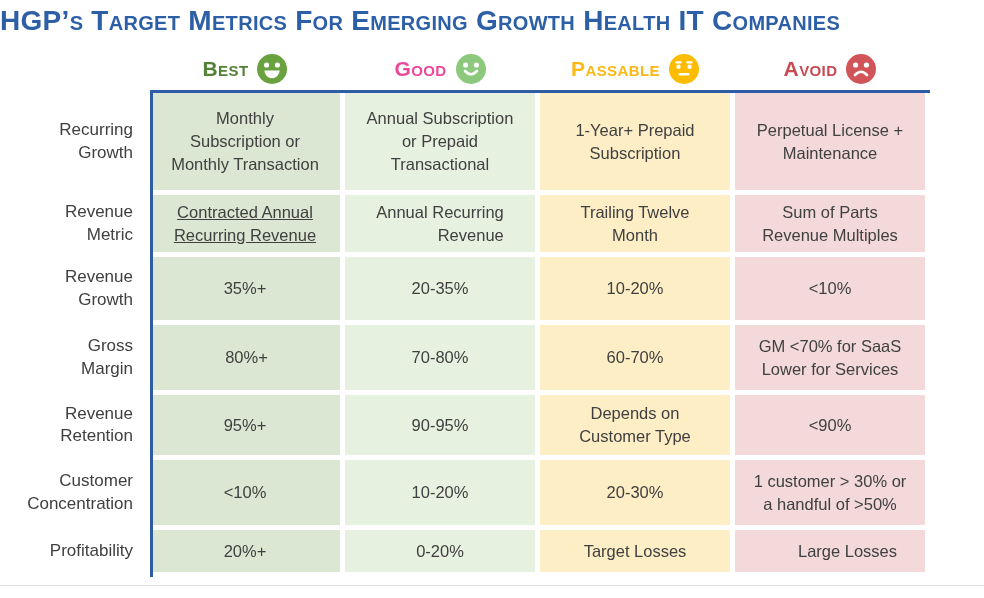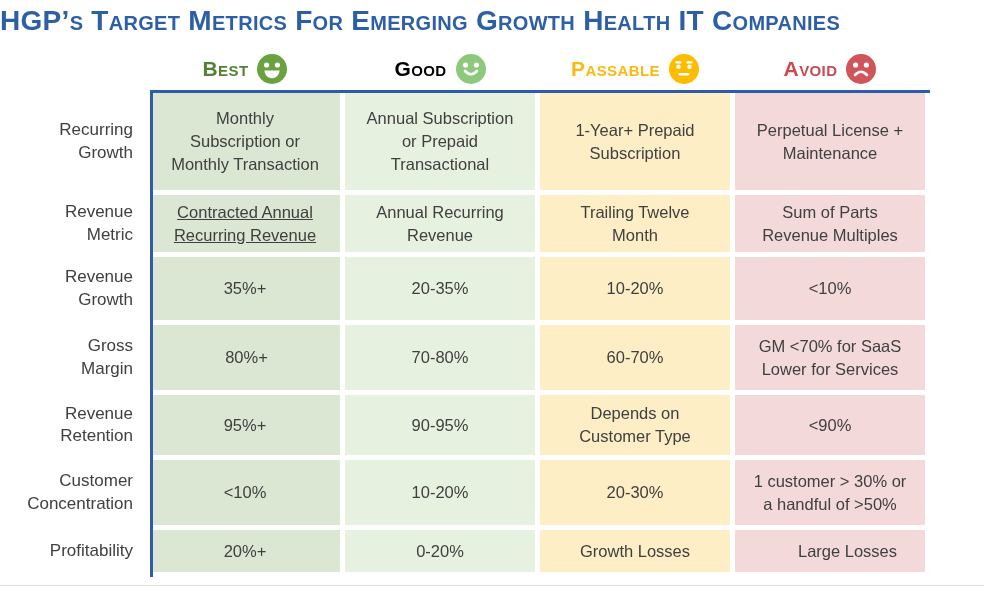--- a/index.html
+++ b/index.html
@@ -62,21 +62,21 @@
         <span style="color: rgb(83, 129, 53);">Best</span>
         <svg class="face" width="30" height="30" viewBox="0 0 30 30">
           <circle cx="15" cy="15" r="15" fill="#69a23f"></circle>
           <circle cx="9.6" cy="11" r="2.6" fill="#fff"></circle>
           <circle cx="20.4" cy="11" r="2.6" fill="#fff"></circle>
           <path d="M7.4 16.6 A7.6 7.6 0 0 0 22.6 16.6 Z" fill="#fff"></path>
         </svg>
       </div>
 
       <div class="col-header">
-        <span style="color: #000000;">Good</span>
+        <span style="color: #ec4899;">Good</span>
         <svg class="face" width="30" height="30" viewBox="0 0 30 30">
           <circle cx="15" cy="15" r="15" fill="#8cc97c"></circle>
           <circle cx="9.6" cy="11" r="2.6" fill="#fff"></circle>
           <circle cx="20.4" cy="11" r="2.6" fill="#fff"></circle>
           <path d="M9 17 Q15 23.5 21 17" stroke="#fff" stroke-width="2.6" fill="none" stroke-linecap="round"></path>
         </svg>
       </div>
 
       <div class="col-header">
         <span style="color: rgb(253, 184, 19);">Passable</span>
@@ -110,21 +110,21 @@
 Transactional</div>
       <div class="cell" style="background: rgb(253, 238, 198);">1-Year+ Prepaid
 Subscription</div>
       <div class="cell" style="background: rgb(243, 217, 218);">Perpetual License +
 Maintenance</div>
 
       <div class="row-label">Revenue
 Metric</div>
       <div class="cell" style="background: rgb(219, 231, 210); text-decoration: underline;">Contracted Annual
 Recurring Revenue</div>
-      <div class="cell" style="background: rgb(231, 241, 224);">Annual Recurring
+      <div class="cell" style="background: rgb(231, 241, 224); text-align: right;">Annual Recurring
 Revenue</div>
       <div class="cell" style="background: rgb(253, 238, 198);">Trailing Twelve
 Month</div>
       <div class="cell" style="background: rgb(243, 217, 218);">Sum of Parts
 Revenue Multiples</div>
 
       <div class="row-label">Revenue
 Growth</div>
       <div class="cell" style="background: rgb(219, 231, 210);">35%+</div>
       <div class="cell" style="background: rgb(231, 241, 224);">20-35%</div>
@@ -151,21 +151,21 @@
 Concentration</div>
       <div class="cell" style="background: rgb(219, 231, 210);">&lt;10%</div>
       <div class="cell" style="background: rgb(231, 241, 224);">10-20%</div>
       <div class="cell" style="background: rgb(253, 238, 198);">20-30%</div>
       <div class="cell" style="background: rgb(243, 217, 218);">1 customer &gt; 30% or
 a handful of &gt;50%</div>
 
       <div class="row-label">Profitability</div>
       <div class="cell" style="background: rgb(219, 231, 210);">20%+</div>
       <div class="cell" style="background: rgb(231, 241, 224);">0-20%</div>
-      <div class="cell" style="background: rgb(253, 238, 198);">Growth Losses</div>
+      <div class="cell" style="background: rgb(253, 238, 198);">Target Losses</div>
       <div class="cell" style="background: rgb(243, 217, 218); padding-left: 48px;">Large Losses</div>
 
     </div>
 
     <div class="accent-top" style="background: rgb(46, 92, 166);"></div>
     <div class="accent-left" style="background: rgb(46, 92, 166);"></div>
   </div>
 
   <div class="bottom-divider"></div>
 

